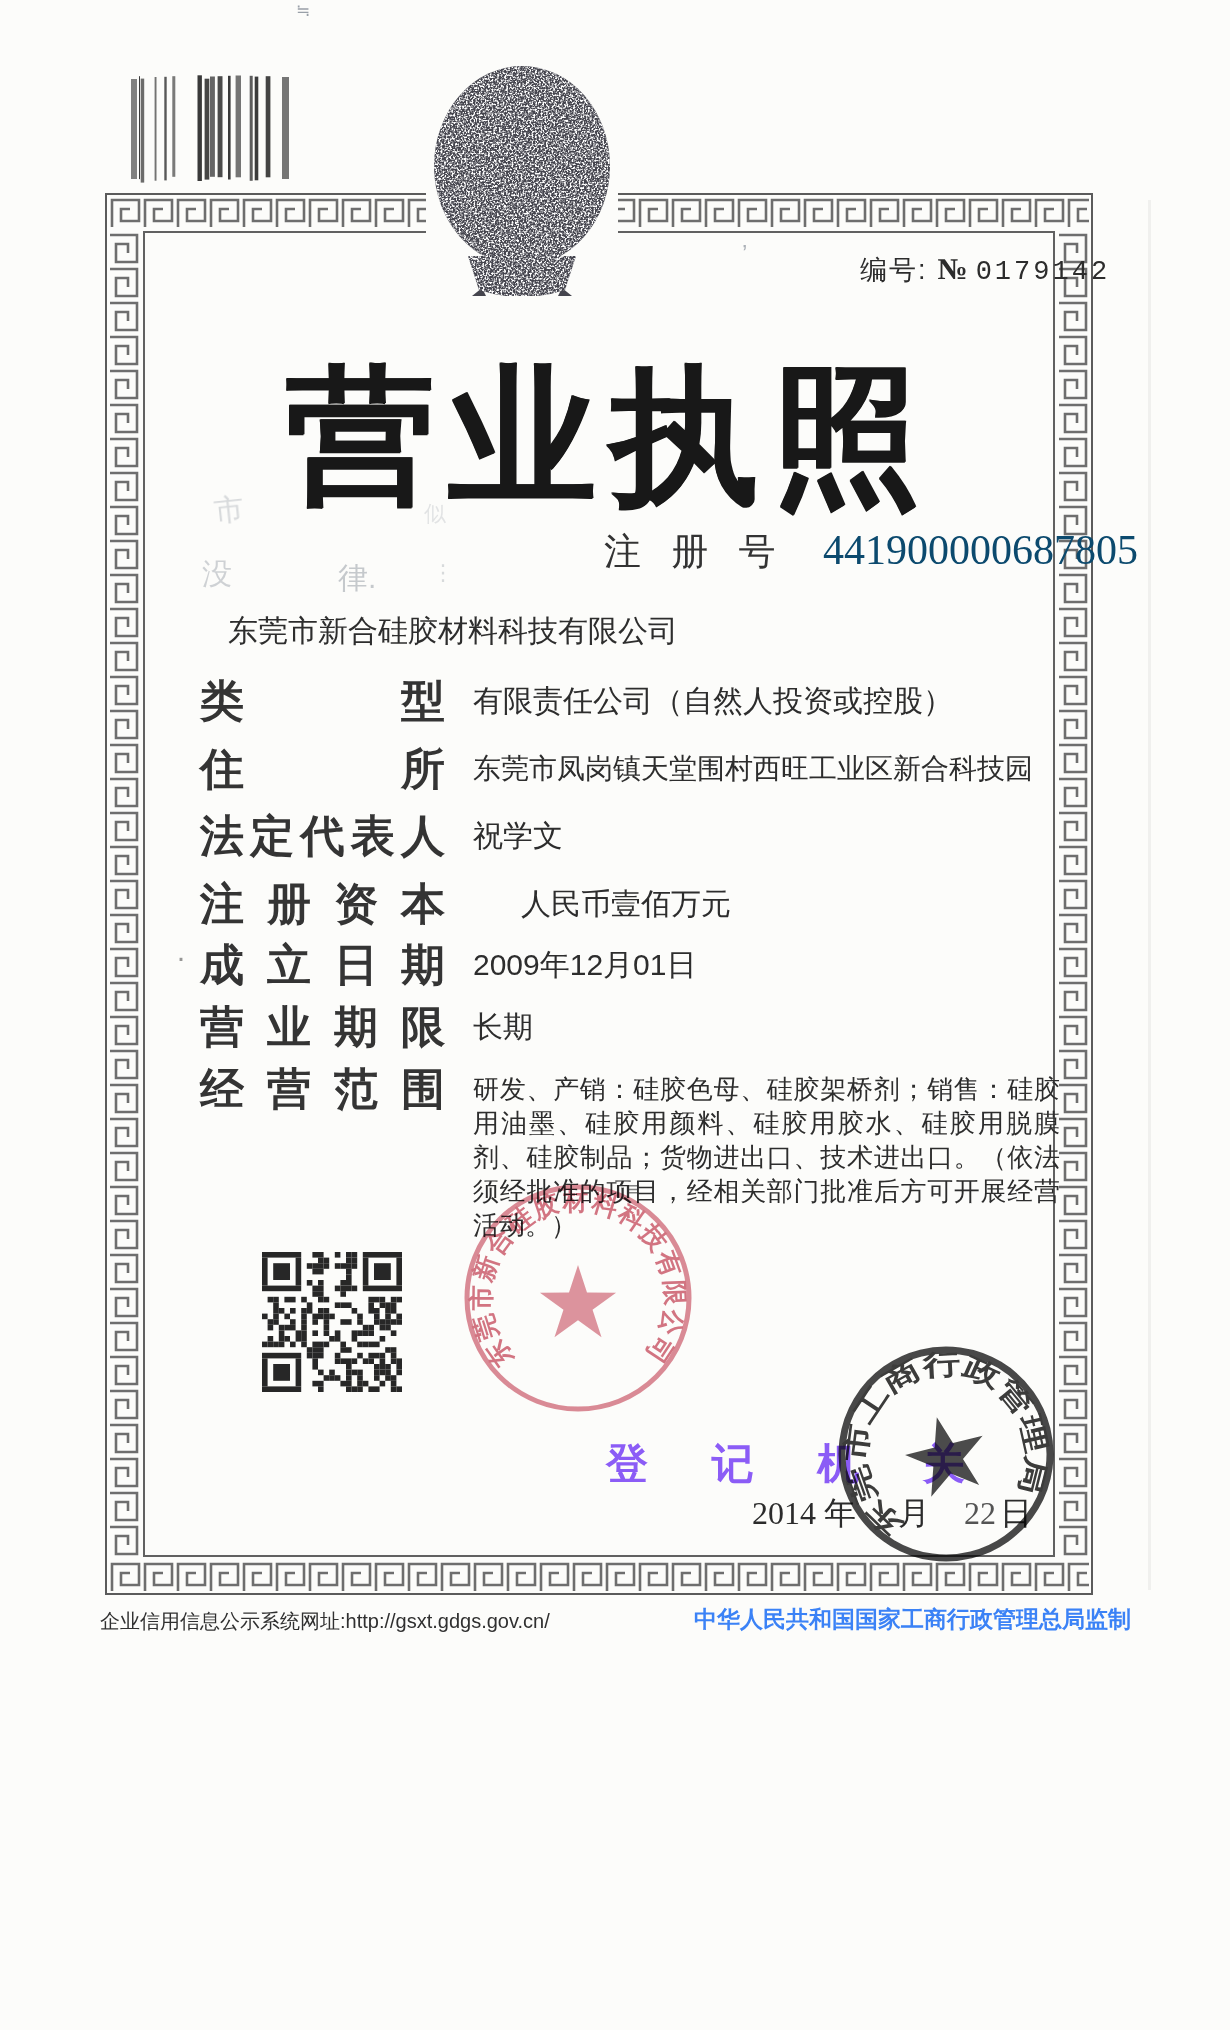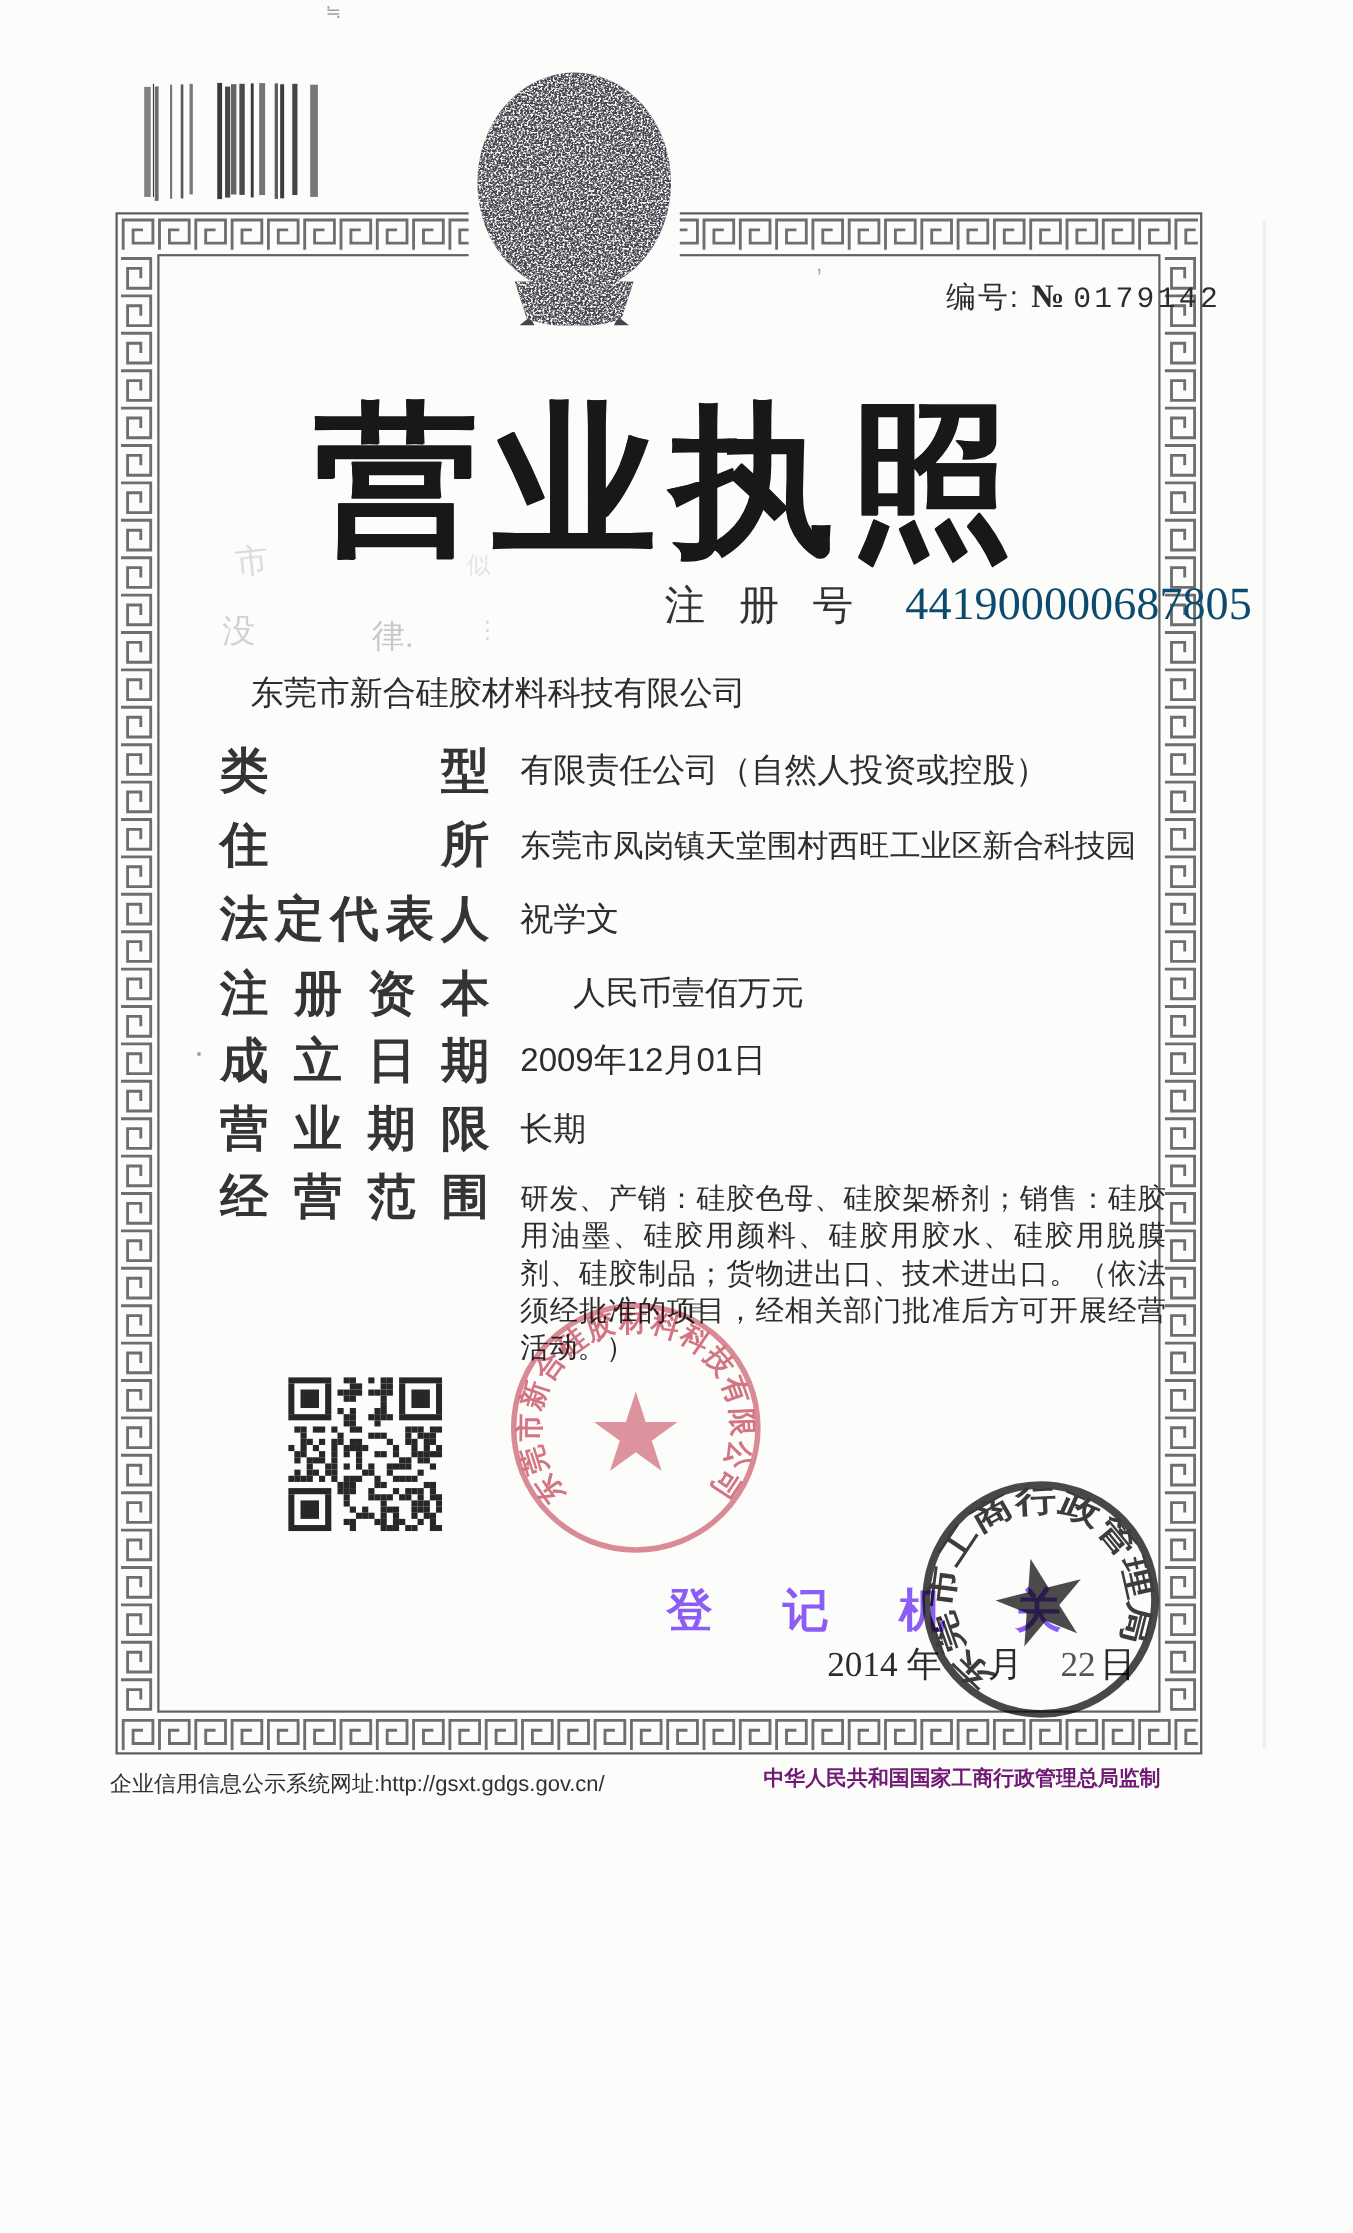--- a/index.html
+++ b/index.html
@@ -52,21 +52,21 @@
               mix-blend-mode:multiply;opacity:.9;transform:rotate(-14deg);}
   #registrar{position:absolute;left:606px;top:1436px;font-size:42px;font-weight:600;
              letter-spacing:26px;color:#8b5cf6;z-index:3;white-space:nowrap;}
   #issue-date{position:absolute;left:752px;top:1492px;font-size:32px;color:#2b2b2b;z-index:3;white-space:nowrap;}
   #issue-date .y{font-family:"Liberation Serif",serif;margin-right:42px;}
   #issue-date .m{margin-right:34px;}
   #issue-date .d{font-family:"Liberation Serif",serif;opacity:.8;margin-right:4px;}
 
   
   #footer-left{position:absolute;left:100px;top:1608px;font-size:20px;color:#303030;z-index:3;}
-  #footer-right{position:absolute;left:694px;top:1604px;font-size:19px;font-weight:600;color:#701a75;z-index:3;font-family:Liberation Serif, serif;}
+  #footer-right{position:absolute;left:694px;top:1604px;font-size:23px;font-weight:600;color:#3b82f6;z-index:3;font-family:Liberation Serif, serif;}
 
   
   .scr{position:absolute;color:#4a5566;z-index:2;filter:blur(.4px);}
   #scr0{left:296px;top:0px;font-size:17px;opacity:.55;}
   #scr1{left:742px;top:240px;font-size:24px;opacity:.45;}
   #scr2{left:214px;top:490px;font-size:30px;opacity:.20;transform:rotate(-6deg);}
   #scr3{left:424px;top:499px;font-size:22px;opacity:.14;}
   #scr4{left:202px;top:554px;font-size:30px;opacity:.25;}
   #scr5{left:338px;top:558px;font-size:30px;opacity:.30;}
   #scr6{left:432px;top:560px;font-size:22px;opacity:.20;}

